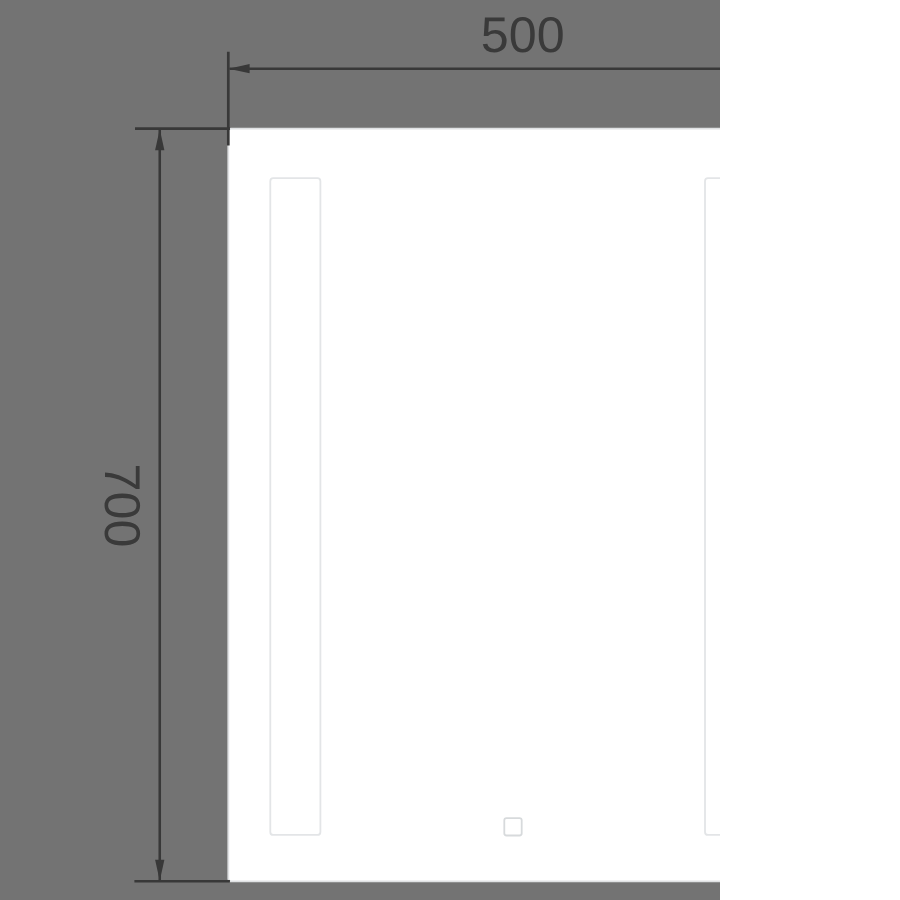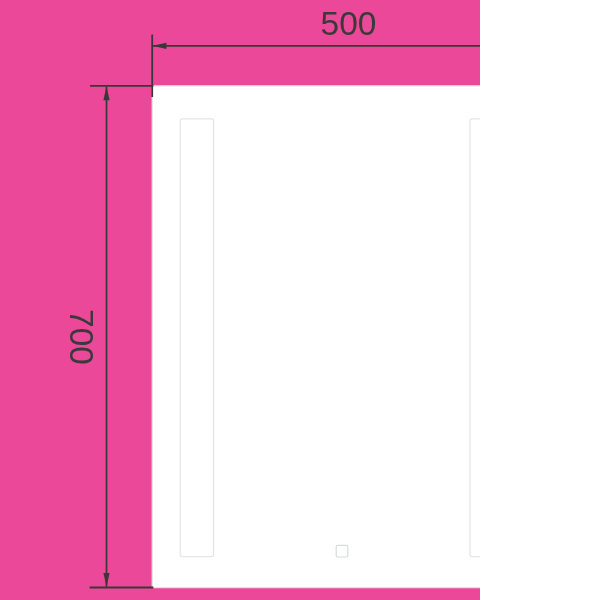--- a/index.html
+++ b/index.html
@@ -1,16 +1,16 @@
 <!DOCTYPE html>
 <html><head>
 <meta charset="utf-8">
 <style>
   html,body{margin:0;padding:0;background:#ffffff;}
-  .stage{position:relative;width:480px;height:600px;background:#ec4899;overflow:hidden;}
+  .stage{position:relative;width:480px;height:600px;background:#737373;overflow:hidden;}
   svg{display:block;}
   text{font-family:"Liberation Sans",sans-serif;}
 </style>
 </head>
 <body>
 <div class="stage">
 <svg width="600" height="600" viewBox="0 0 600 600">
 
   <rect x="152.2" y="85.8" width="380.2" height="501.8" rx="2" fill="#ffffff" stroke="#dfe1e3" stroke-width="1.2"></rect>
 

